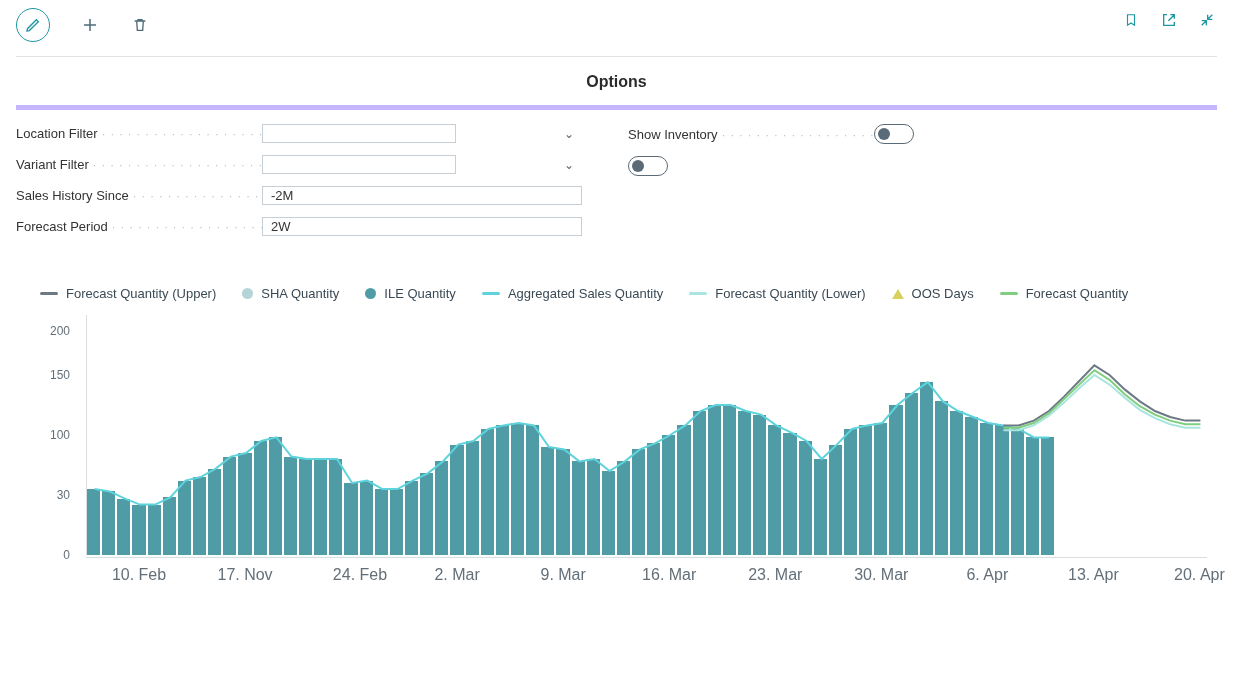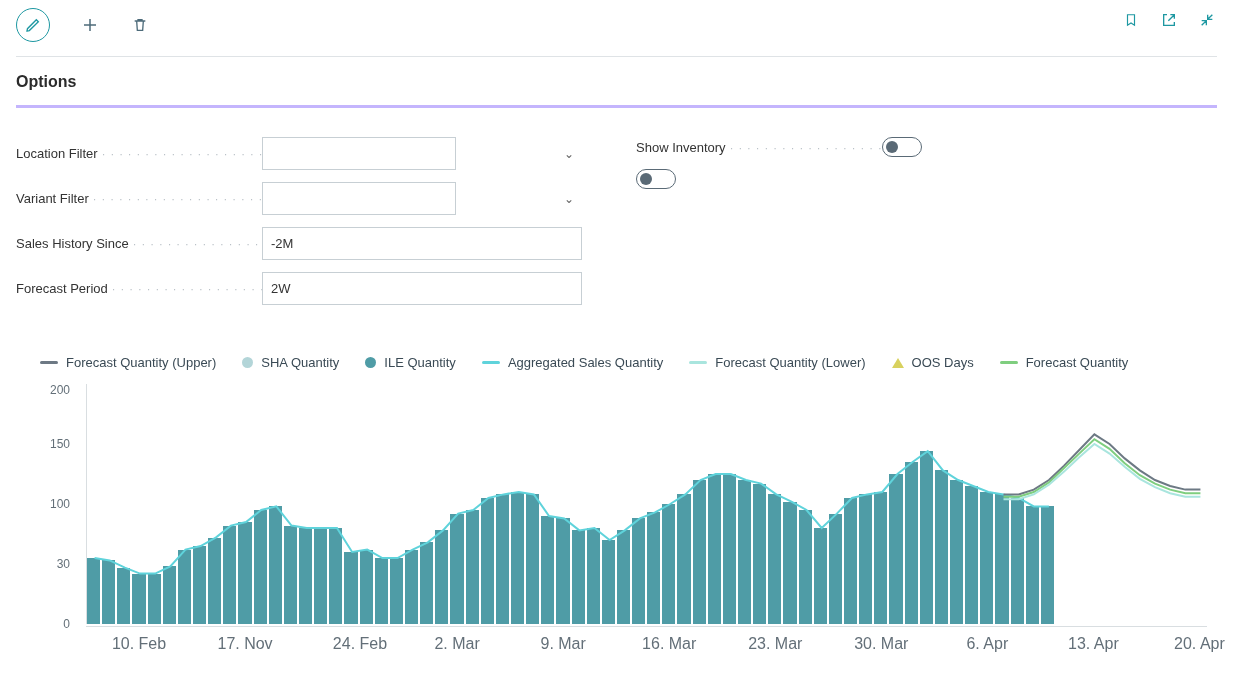--- a/index.html
+++ b/index.html
@@ -62,27 +62,28 @@
     border: 0;
     border-top: 1px solid #dfe3e6;
     margin: 14px 0 16px 0;
   }
   
   .section-title {
     font-size: 16px;
     font-weight: 700;
     color: #2b2b2b;
     margin-bottom: 14px;
+    text-align: center;
   }
   .options-grid {
     display: grid;
     grid-template-columns: 580px 1fr;
-    column-gap: 40px;
-    border-top: 3px solid #c4b5fd;
-    padding-top: 29px;
+    column-gap: 32px;
+    border-top: 5px solid #c4b5fd;
+    padding-top: 14px;
   }
   .opt-row {
     display: flex;
     align-items: center;
     margin-bottom: 12px;
   }
   .opt-label {
     width: 246px;
     font-size: 13px;
     color: #333;
@@ -91,21 +92,21 @@
   }
   .opt-label::after {
     content: " · · · · · · · · · · · · · · · · · · · · · · · · · · · · · · · · · · · · · · · · · ·";
     color: #b6bec4;
     letter-spacing: 1px;
     font-size: 11px;
   }
   .opt-input, .opt-select {
     flex: 1;
     max-width: 320px;
-    height: 33px;
+    height: 19px;
     border: 1px solid #c7cfd4;
     background: #fff;
     padding: 0 8px;
     font-size: 13px;
     color: #333;
   }
   .opt-select {
     appearance: none;
     position: relative;
     background-image: none;
@@ -310,21 +311,21 @@
     <span>Forecast Quantity</span>
   </span>
 </div>
 
 <div class="chart-wrap">
   <div class="y-axis">
       <div class="y-tick" style="bottom: 0px;">0</div>
       <div class="y-tick" style="bottom: 60px;">30</div>
       <div class="y-tick" style="bottom: 120px;">100</div>
       <div class="y-tick" style="bottom: 180px;">150</div>
-      <div class="y-tick" style="bottom: 234px; text-align: center;">200</div>
+      <div class="y-tick" style="bottom: 224px; text-align: center;">200</div>
     </div>
   <div class="plot">
     <div class="bars">
         <div class="bar" style="width: 13.1486px; height: 66px; background: rgb(79, 156, 166);"></div>
         <div class="bar" style="width: 13.1486px; height: 63.6px; background: rgb(79, 156, 166);"></div>
         <div class="bar" style="width: 13.1486px; height: 56.4px; background: rgb(79, 156, 166);"></div>
         <div class="bar" style="width: 13.1486px; height: 50.4px; background: rgb(79, 156, 166);"></div>
         <div class="bar" style="width: 13.1486px; height: 50.4px; background: rgb(79, 156, 166);"></div>
         <div class="bar" style="width: 13.1486px; height: 57.6px; background: rgb(79, 156, 166);"></div>
         <div class="bar" style="width: 13.1486px; height: 74.4px; background: rgb(79, 156, 166);"></div>

